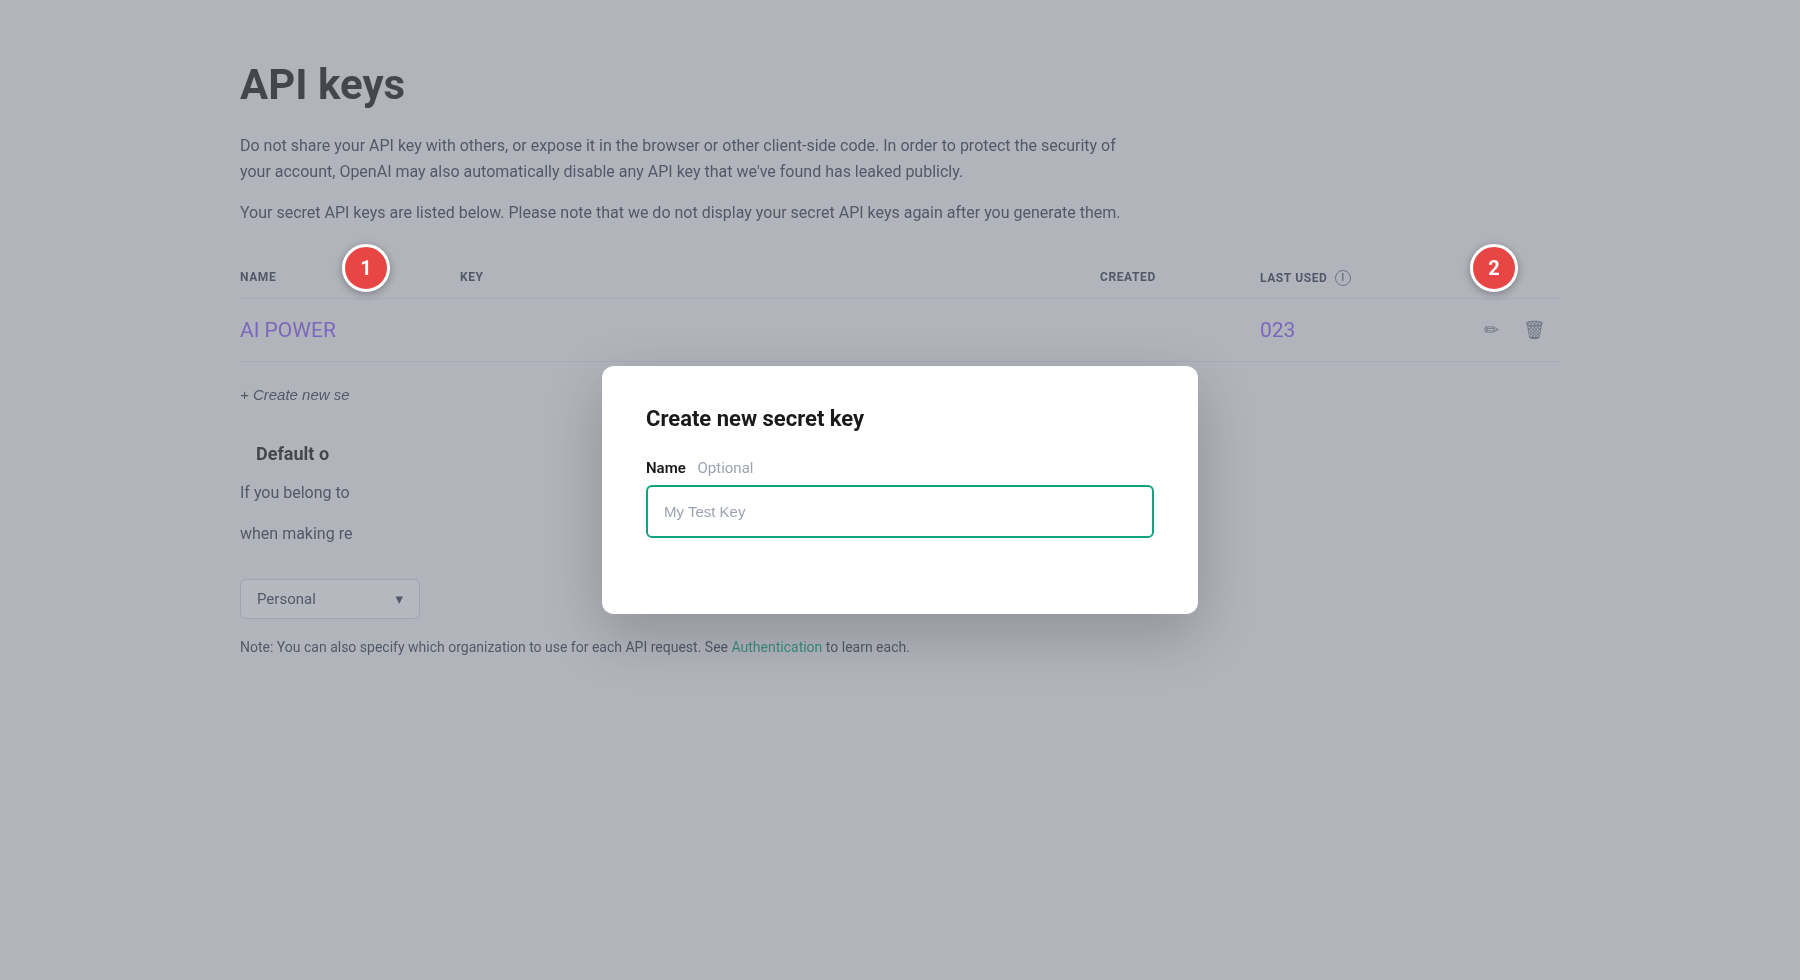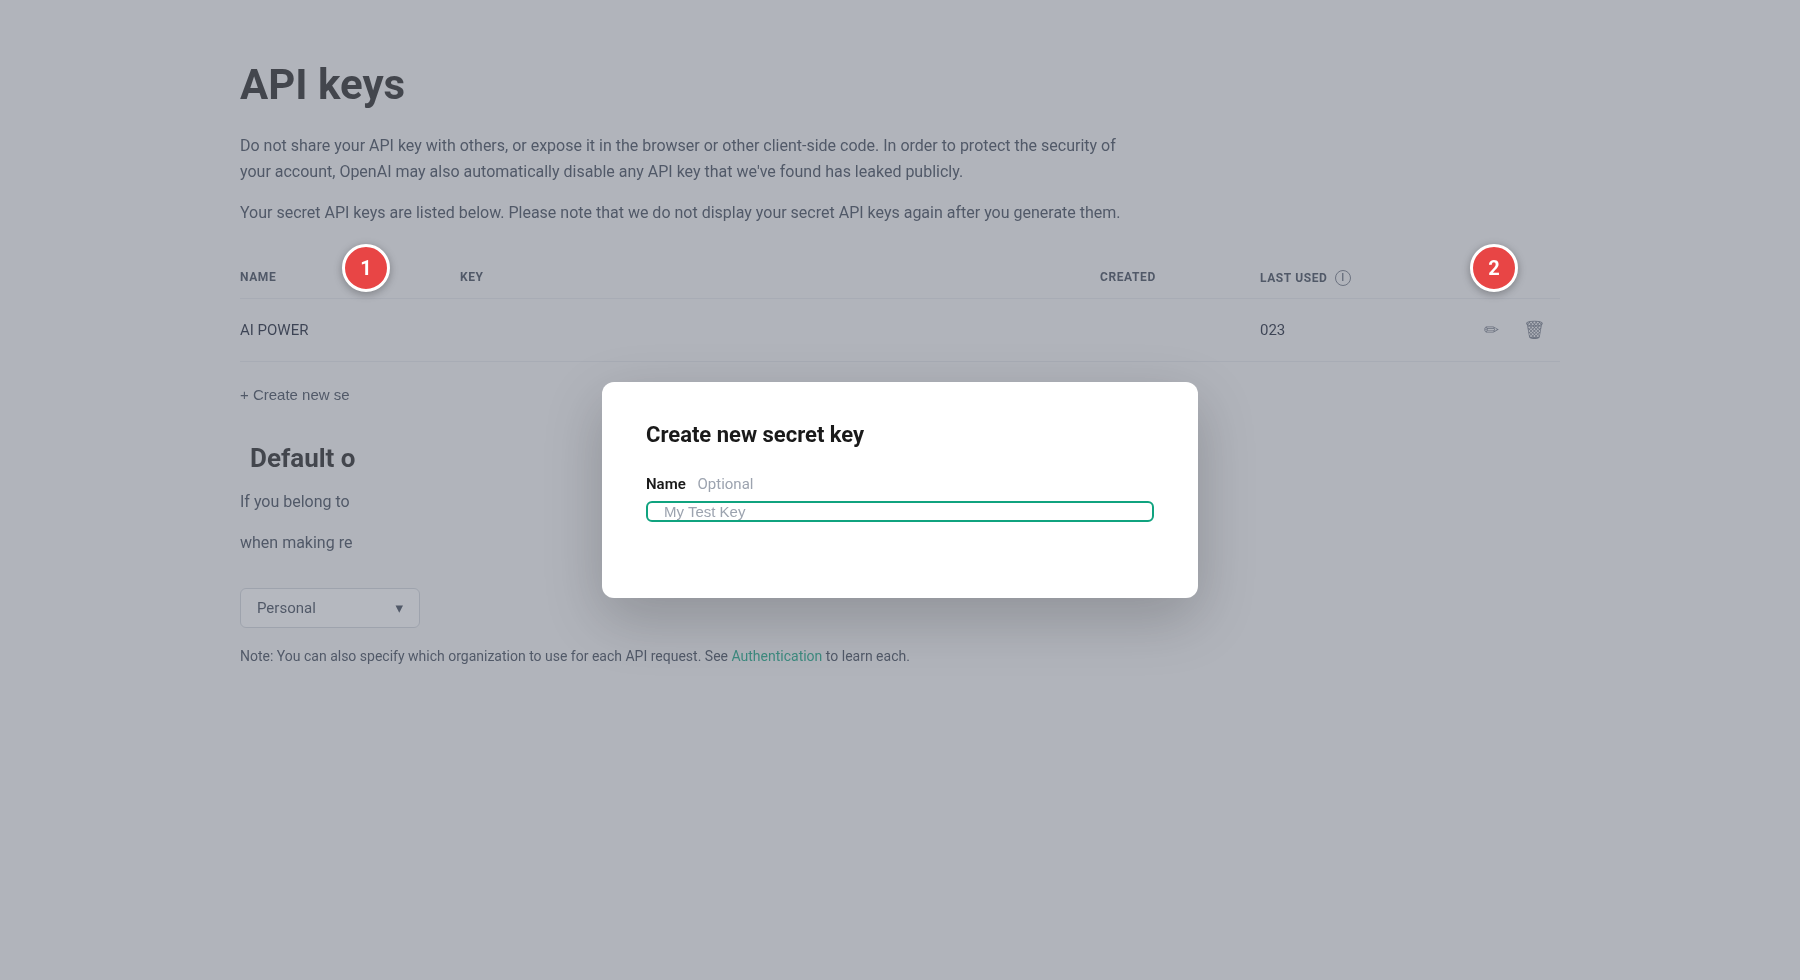--- a/index.html
+++ b/index.html
@@ -50,22 +50,22 @@
 
     .table-row {
       display: grid;
       grid-template-columns: 220px 1fr 160px 220px 80px;
       padding: 16px 0;
       border-bottom: 1px solid #e5e7eb;
       align-items: center;
     }
 
     .table-cell {
-      font-size: 15px;
-      color: #0f172a;
+      font-size: 21px;
+      color: #8b5cf6;
     }
 
     .table-actions {
       display: flex;
       gap: 16px;
       align-items: center;
     }
 
     .icon-btn {
       background: none;
@@ -83,27 +83,28 @@
     .create-new-btn {
       background: none;
       border: none;
       cursor: pointer;
       font-size: 15px;
       color: #374151;
       display: flex;
       align-items: center;
       gap: 6px;
       padding: 8px 0;
+      font-style: italic;
     }
 
     .section-title {
-      font-size: 26px;
+      font-size: 18px;
       font-weight: 700;
       color: #1a1a1a;
-      margin: 32px 10px 16px;
+      margin: 32px 16px 16px;
     }
 
     .select-wrapper {
       display: inline-flex;
       align-items: flex-start;
       border: 1px solid #d1d5db;
       border-radius: 6px;
       padding: 10px 16px;
       background: white;
       cursor: pointer;
@@ -164,21 +165,21 @@
     }
 
     .field-label-optional {
       font-weight: 400;
       color: #9ca3af;
       margin-left: 8px;
     }
 
     .text-input {
       width: 100%;
-      padding: 0 16px;
+      padding: 16px 16px;
       border: 2px solid #10a37f;
       border-radius: 6px;
       font-size: 15px;
       color: #374151;
       outline: none;
       margin-bottom: 36px;
     }
 
     .text-input::placeholder {
       color: #9ca3af;

